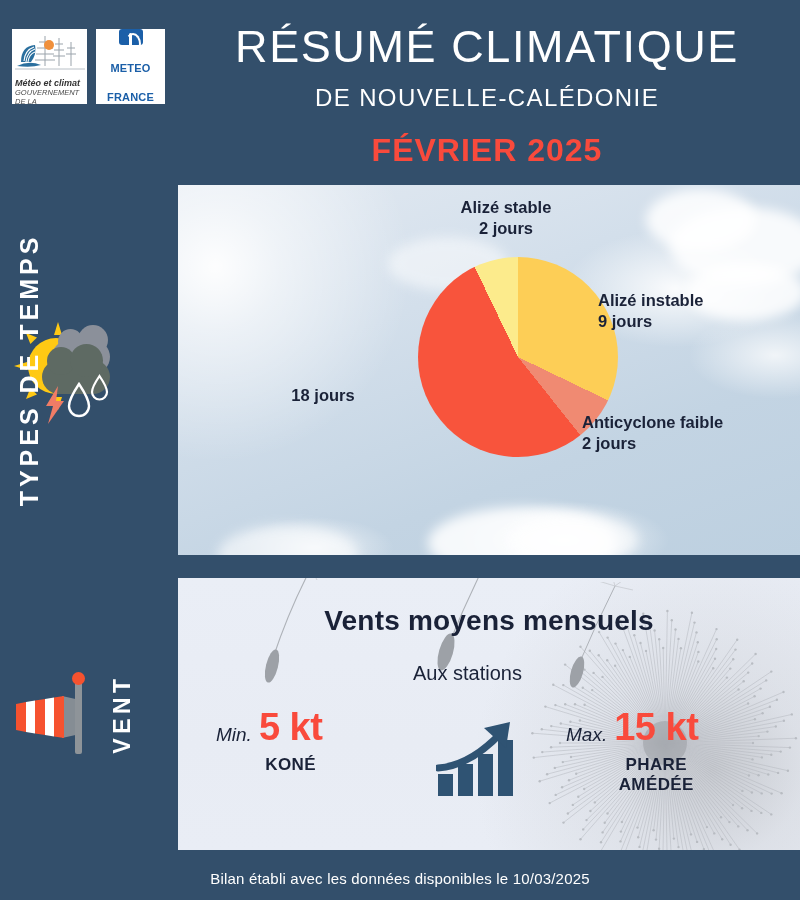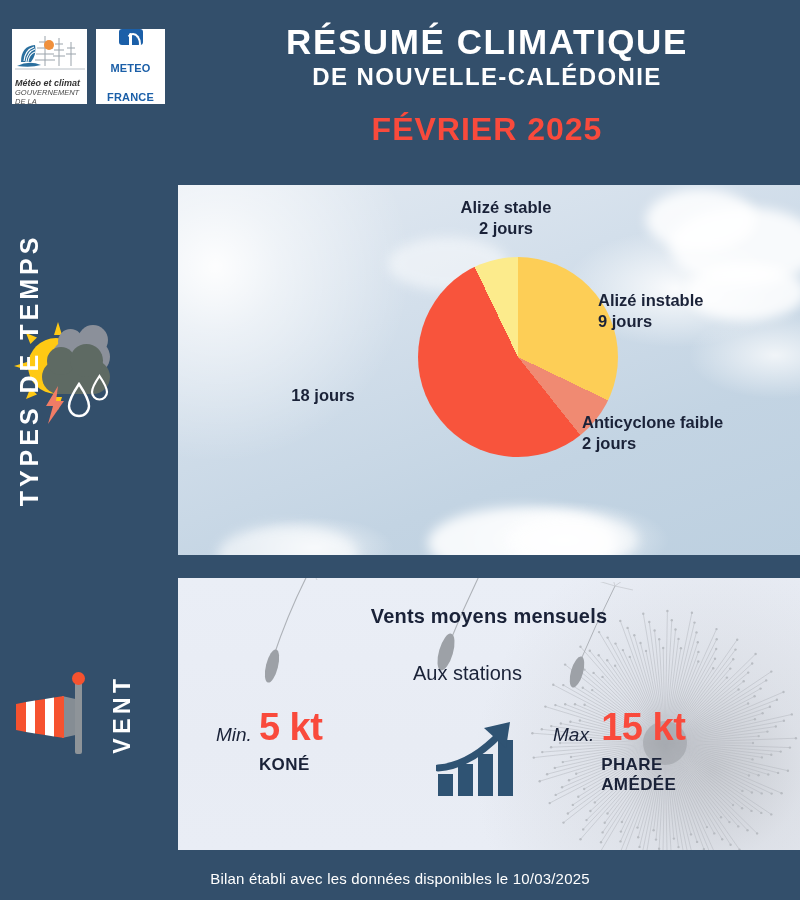--- a/index.html
+++ b/index.html
@@ -33,24 +33,24 @@
     background:#ffffff; border-radius:2px;
   }
   .mf-text { font-size:11px; font-weight:bold; color:#1b5fa8; line-height:1.05;
              text-align:center; letter-spacing:.2px; }
   .gouv-text { font-size:7.5px; color:#4a4a4a; line-height:1.22;
                font-family:"Liberation Sans", sans-serif; }
   .gouv-title { font-size:9px; font-weight:bold; color:#333; line-height:1.15;
                 margin-top:2px; }
 
   .titles { position:absolute; left:188px; top:22px; right:14px; text-align:center; }
-  .t1 { font-size:35px; font-weight:bold; color:#ffffff; letter-spacing:1.6px;
+  .t1 { font-size:45px; font-weight:normal; color:#ffffff; letter-spacing:1.6px;
         line-height:1.12; }
-  .t2 { font-size:24px; font-weight:bold; color:#ffffff; letter-spacing:1.4px;
-        line-height:1.2; margin-top:2px; }
+  .t2 { font-size:24px; font-weight:normal; color:#ffffff; letter-spacing:1.4px;
+        line-height:1.2; margin-top:12px; }
   .t3 { font-size:32px; font-weight:bold; color:#f94a3c; letter-spacing:1px;
         margin-top:19px; }
 
   
   .section { position:absolute; left:0; width:800px; display:flex; }
   .sec-weather { top:185px; height:370px; }
   .sec-wind    { top:578px; height:272px; }
 
   .rail { width:178px; height:100%; background:#334f6b; position:relative; }
   .rail-label {
@@ -115,29 +115,29 @@
 
   .pl { position:absolute; font-weight:bold; color:#1a2238; line-height:1.28;
         font-size:16.5px; }
   .pl-1 { left:243px; top:12px; text-align:center; width:170px; }
   .pl-2 { left:420px; top:105px; text-align:left;  width:190px; }
   .pl-3 { left:45px;  top:200px; text-align:center; width:200px; }
   .pl-4 { left:404px; top:227px; text-align:left;  width:210px; }
 
   
   .wind-title { position:absolute; left:0; right:0; top:27px; text-align:center;
-                font-size:20px; font-weight:bold; color:#1a2238; letter-spacing:.2px; }
+                font-size:28px; font-weight:bold; color:#1a2238; letter-spacing:.2px; }
   .wind-sub { position:absolute; left:235px; top:84px; font-size:20px;
               color:#1a2238; }
   .minmax { position:absolute; display:flex; align-items:flex-start; gap:7px; }
   .mm-left  { left:38px;  top:130px; }
-  .mm-right { left:375px; top:130px; }
+  .mm-right { left:388px; top:130px; }
   .mm-tag { font-size:19px; font-style:italic; color:#1a2238; padding-top:16px;
             font-family:"Liberation Sans", sans-serif; }
-  .mm-col { }
+  .mm-col { text-align:center; }
   .mm-val { font-size:38px; font-weight:bold; color:#f94a3c; line-height:1;
             letter-spacing:-.5px; }
   .mm-station { font-size:17px; font-weight:bold; color:#1a2238; margin-top:9px;
                 line-height:1.2; letter-spacing:.4px; }
   .growth { position:absolute; left:258px; top:140px; }
 
   
   .footer { position:absolute; left:0; bottom:0; width:800px; height:44px;
             background:#334f6b; display:flex; align-items:center;
             justify-content:center; }

